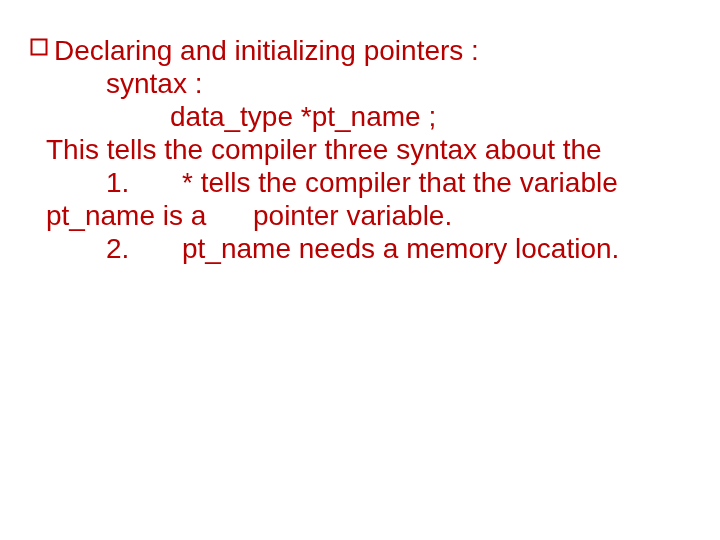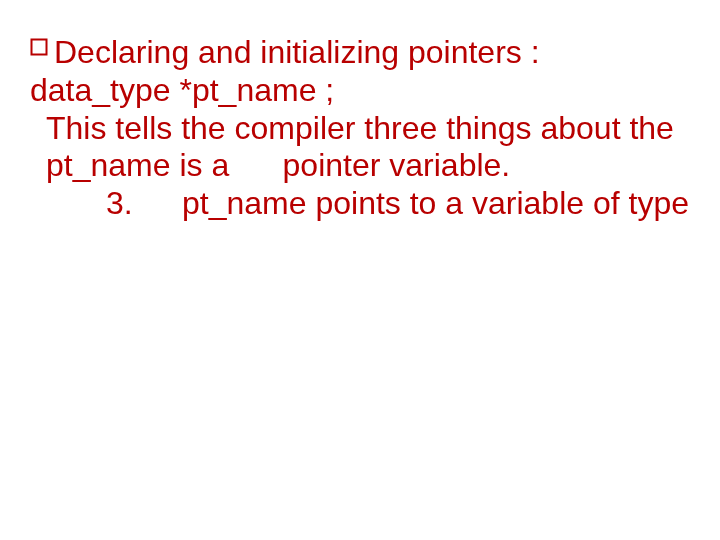--- a/index.html
+++ b/index.html
@@ -12,38 +12,38 @@
   }
   .slide {
     position: relative;
     width: 720px;
     height: 540px;
     box-sizing: border-box;
     padding: 34px 30px 30px 30px;
   }
   .content {
     color: #b80000;
-    font-size: 32px;
+    font-size: 28px;
     line-height: 1.18;
   }
   .bullet-line {
     display: flex;
     align-items: flex-start;
   }
   .bullet-icon {
     flex: 0 0 auto;
     margin-right: 6px;
     margin-top: 4px;
   }
   .bullet-icon svg {
     display: block;
   }
   .indent0 { margin-left: 0; }
   .indent1 { margin-left: 76px; }
-  .indent2 { }
+  .indent2 { margin-left: 140px; }
   .indent3 { margin-left: 16px; }
   .item1 { margin-left: 76px; }
   .item1-cont { margin-left: 16px; }
   .item2 { margin-left: 76px; }
   .item3 { margin-left: 76px; }
   .item-num { display:inline-block; width:76px; }
   span.text { }
 </style>
 </head>
 <body>
@@ -53,32 +53,38 @@
 
     <div class="bullet-line indent0">
       <span class="bullet-icon">
         <svg width="18" height="18" viewBox="0 0 18 18">
           <rect x="1.5" y="1.5" width="15" height="15" fill="none" stroke="#b80000" stroke-width="2"></rect>
         </svg>
       </span>
       <span class="text">Declaring and initializing pointers :</span>
     </div>
 
+    <div class="indent1">
+      <span class="text">syntax :</span>
+    </div>
 
     <div class="indent2">
       <span class="text">data_type *pt_name ;</span>
     </div>
 
     <div class="indent3">
-      <span class="text">This tells the compiler three things about the</span>
+      <span class="text">This tells the compiler three syntax about the</span>
     </div>
 
+    <div class="item1">
+      <span class="item-num">1.</span><span class="text">* tells the compiler that the variable</span>
+    </div>
     <div class="item1-cont">
       <span class="text">pt_name is a&nbsp;&nbsp;&nbsp;&nbsp;&nbsp;&nbsp;pointer variable.</span>
     </div>
 
+    <div class="item2">
+      <span class="item-num">2.</span><span class="text">pt_name needs a memory location.</span>
+    </div>
 
-    <div class="item3">
-      <span class="item-num">3.</span><span class="text">pt_name points to a variable of type</span>
-    </div>
 
   </div>
 </div>
 
 </body></html>

